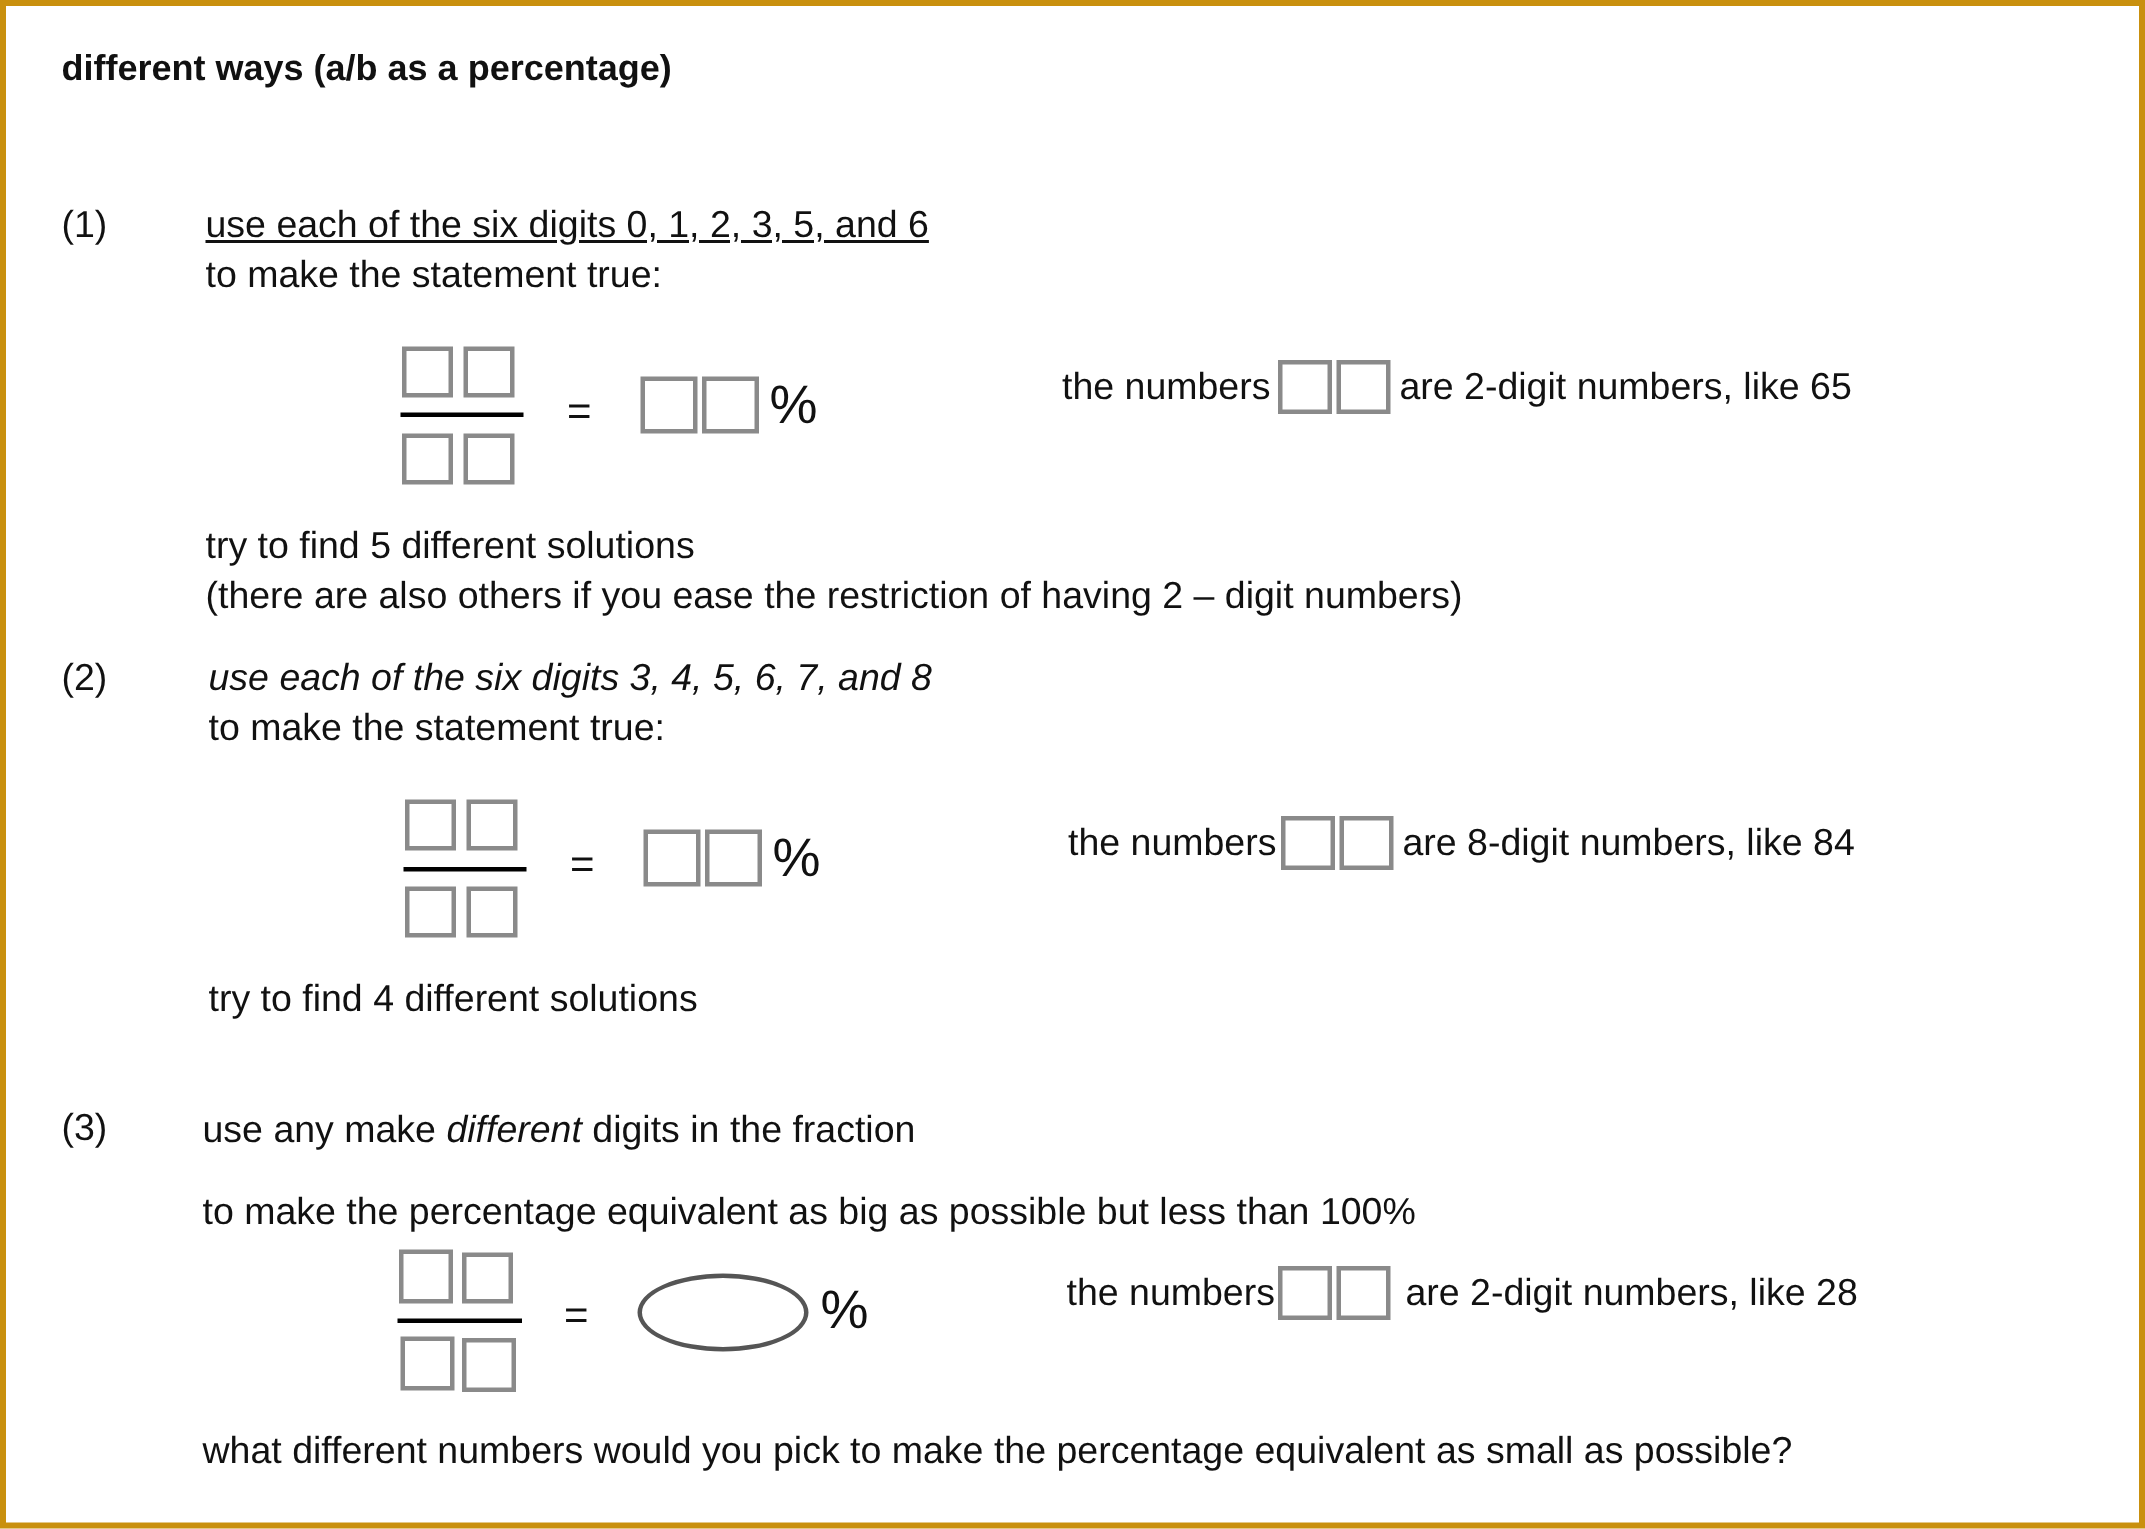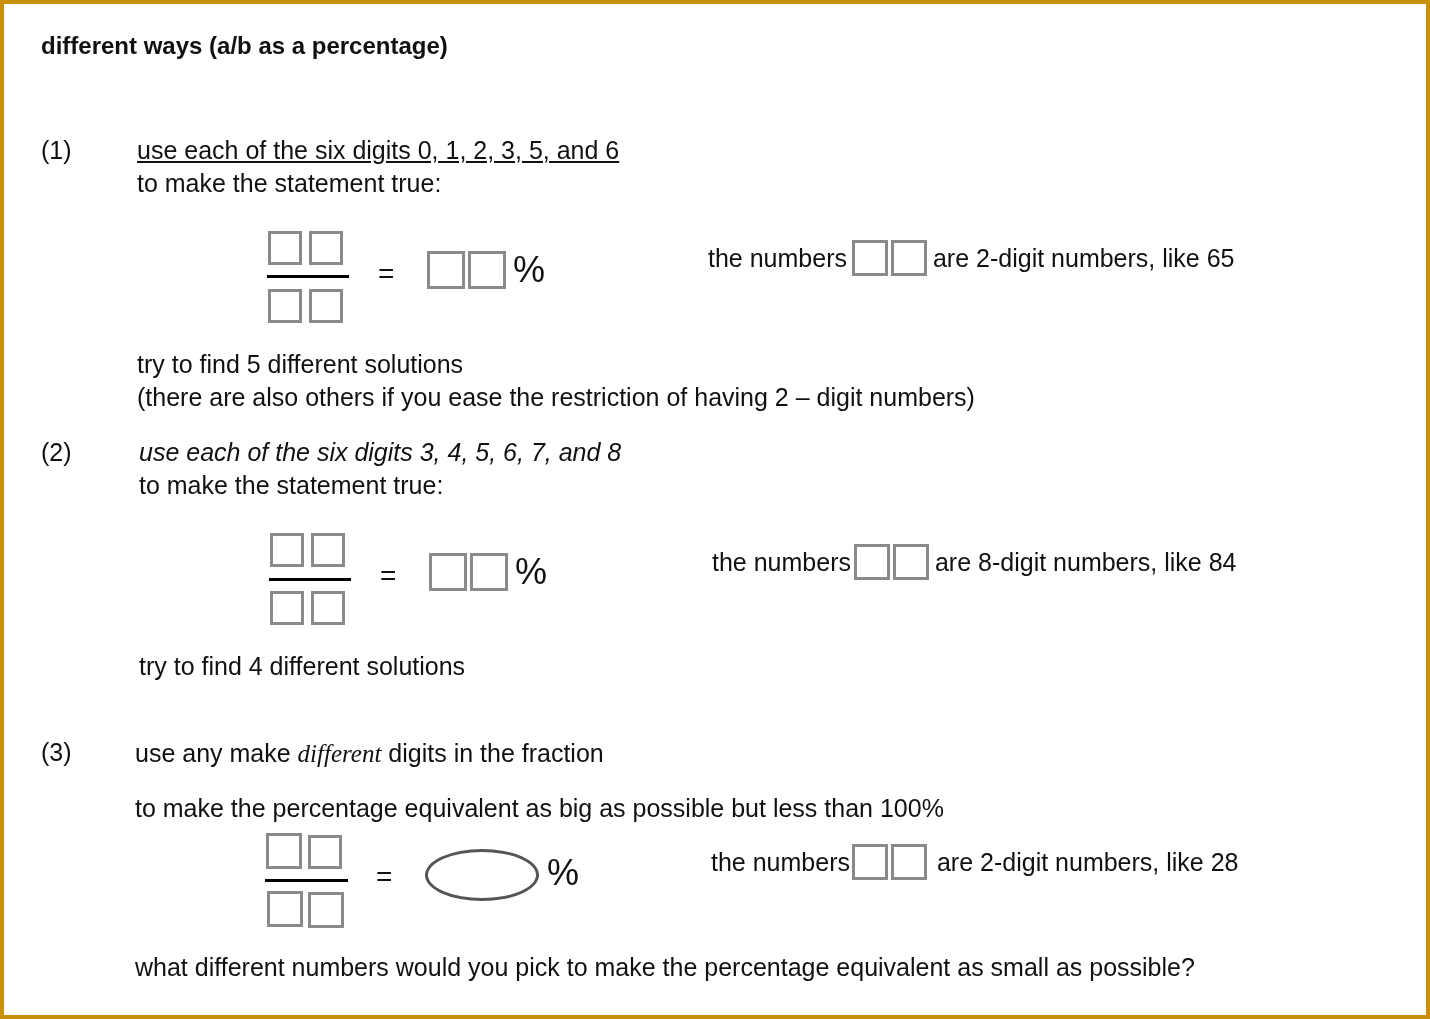--- a/index.html
+++ b/index.html
@@ -21,21 +21,21 @@
     border:3px solid #8a8a8a; vertical-align:middle; margin-right:3px;
   }
   .bar { position:absolute; height:3px; background:#000; }
   .eq { position:absolute; font-size:28px; }
   .pct { position:absolute; font-size:36px; }
   .oval {
     position:absolute; width:114px; height:52px; border:3px solid #555;
     border-radius:50%; box-sizing:border-box;
   }
   .inline { display:flex; align-items:center; }
-  em { font-style:italic;font-family:Liberation Serif, serif; }
+  em { font-style:italic; }
 </style>
 </head>
 <body>
 
 <div class="page">
 
   <div class="abs title">different ways (a/b as a percentage)</div>
 
   <div class="abs txt" style="left:37px;top:130px;">(1)</div>
   <div class="abs txt" style="left:133px;top:130px;text-decoration:underline;">use each of the six digits 0, 1, 2, 3, 5,  and 6</div>

